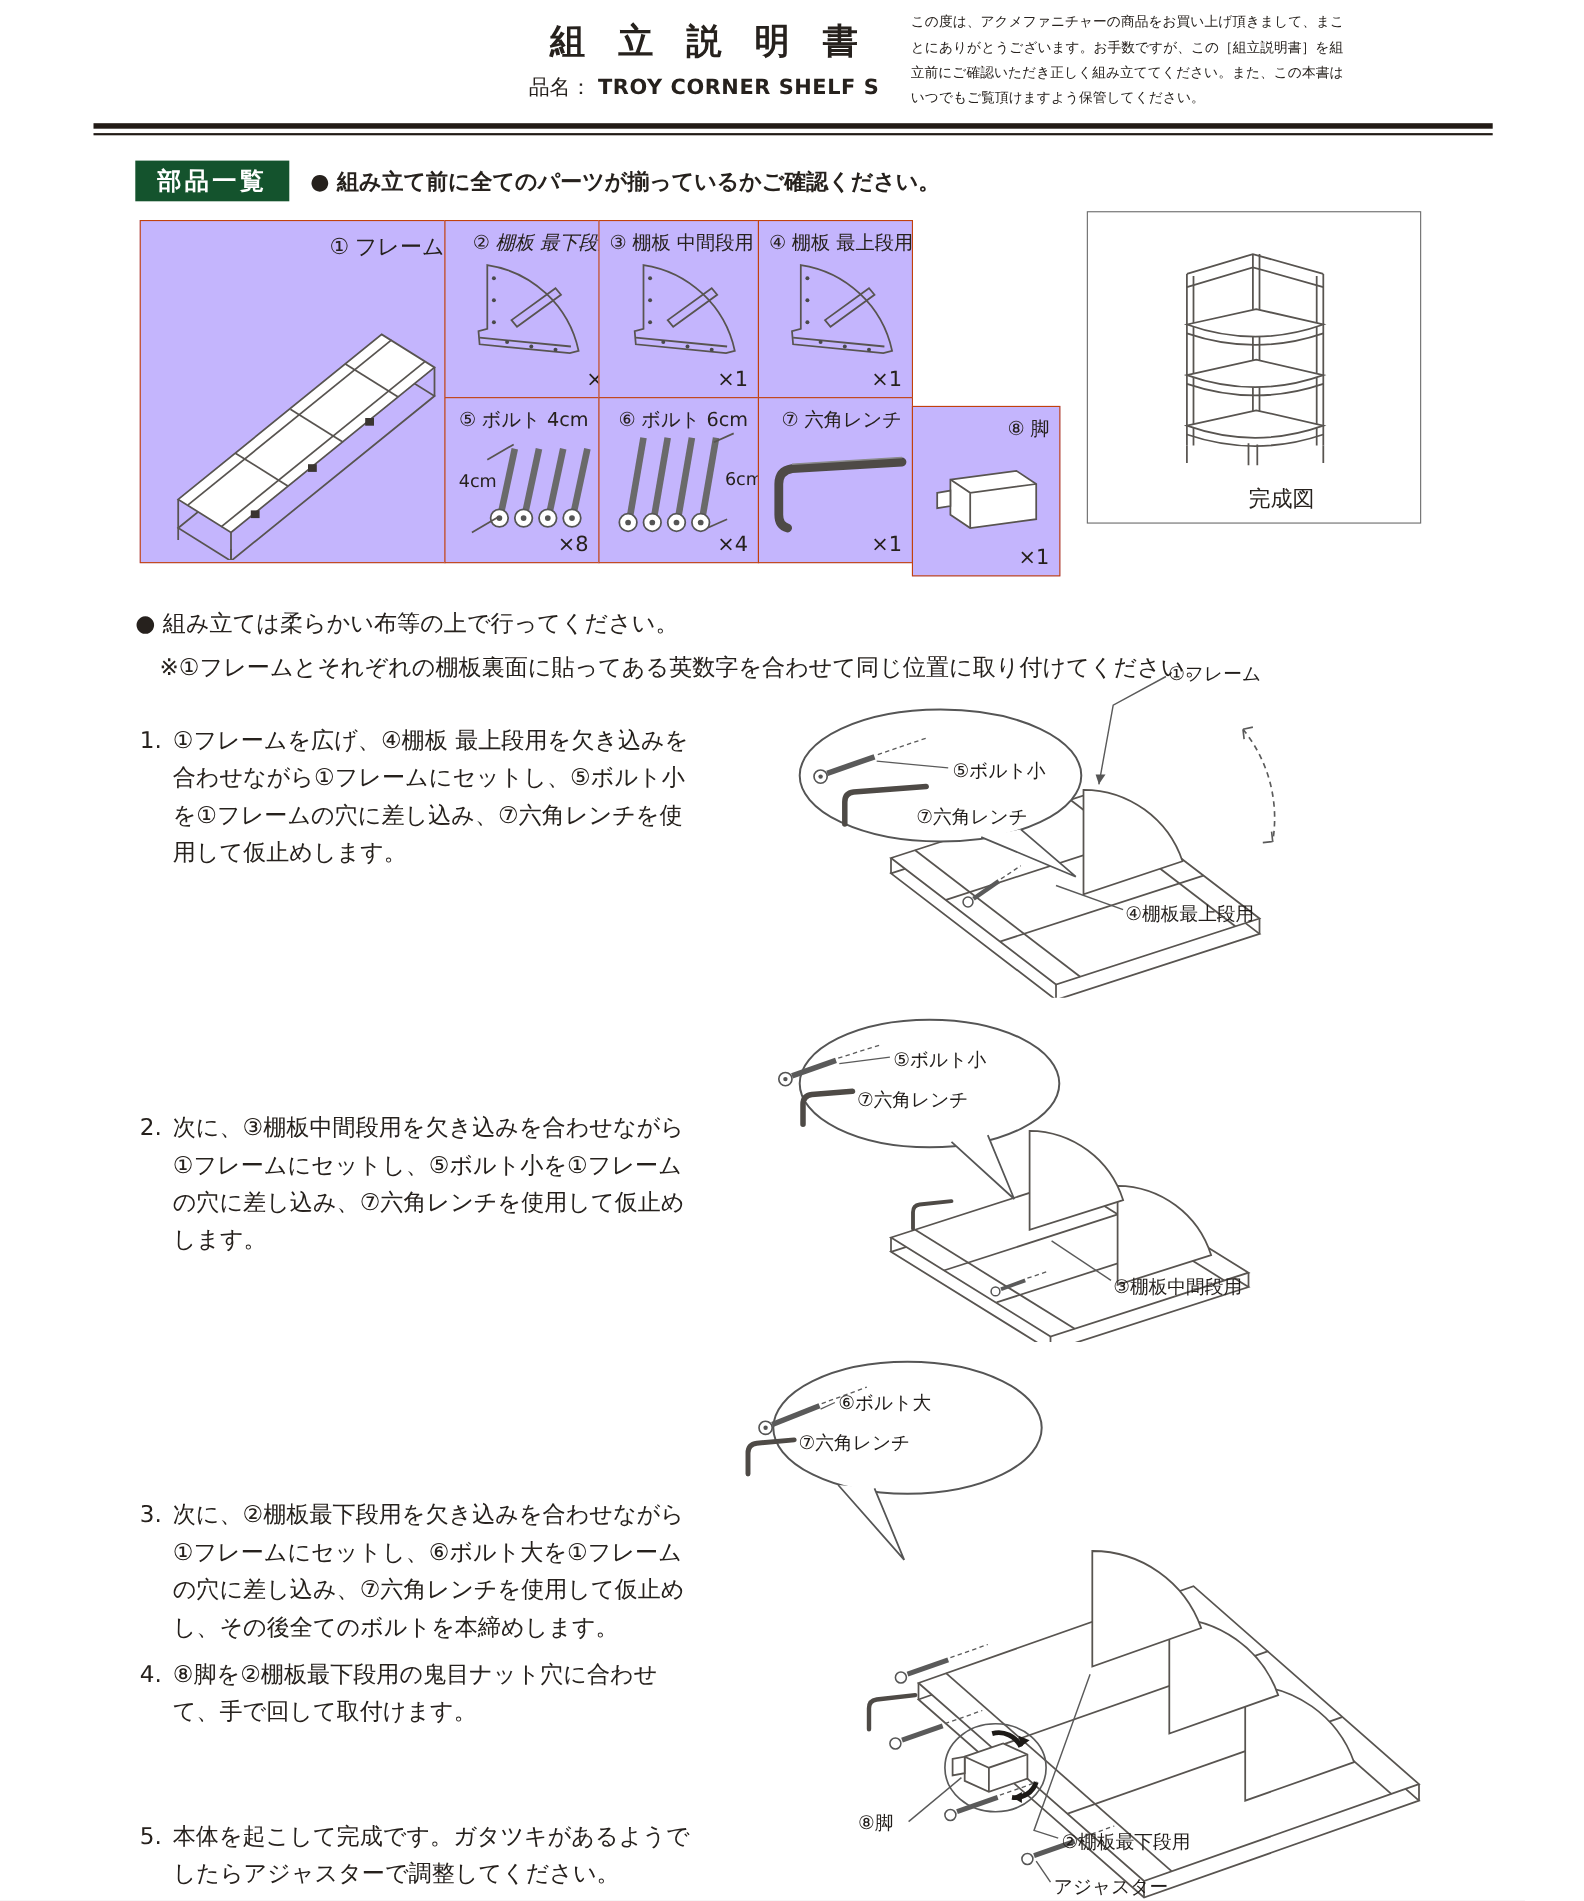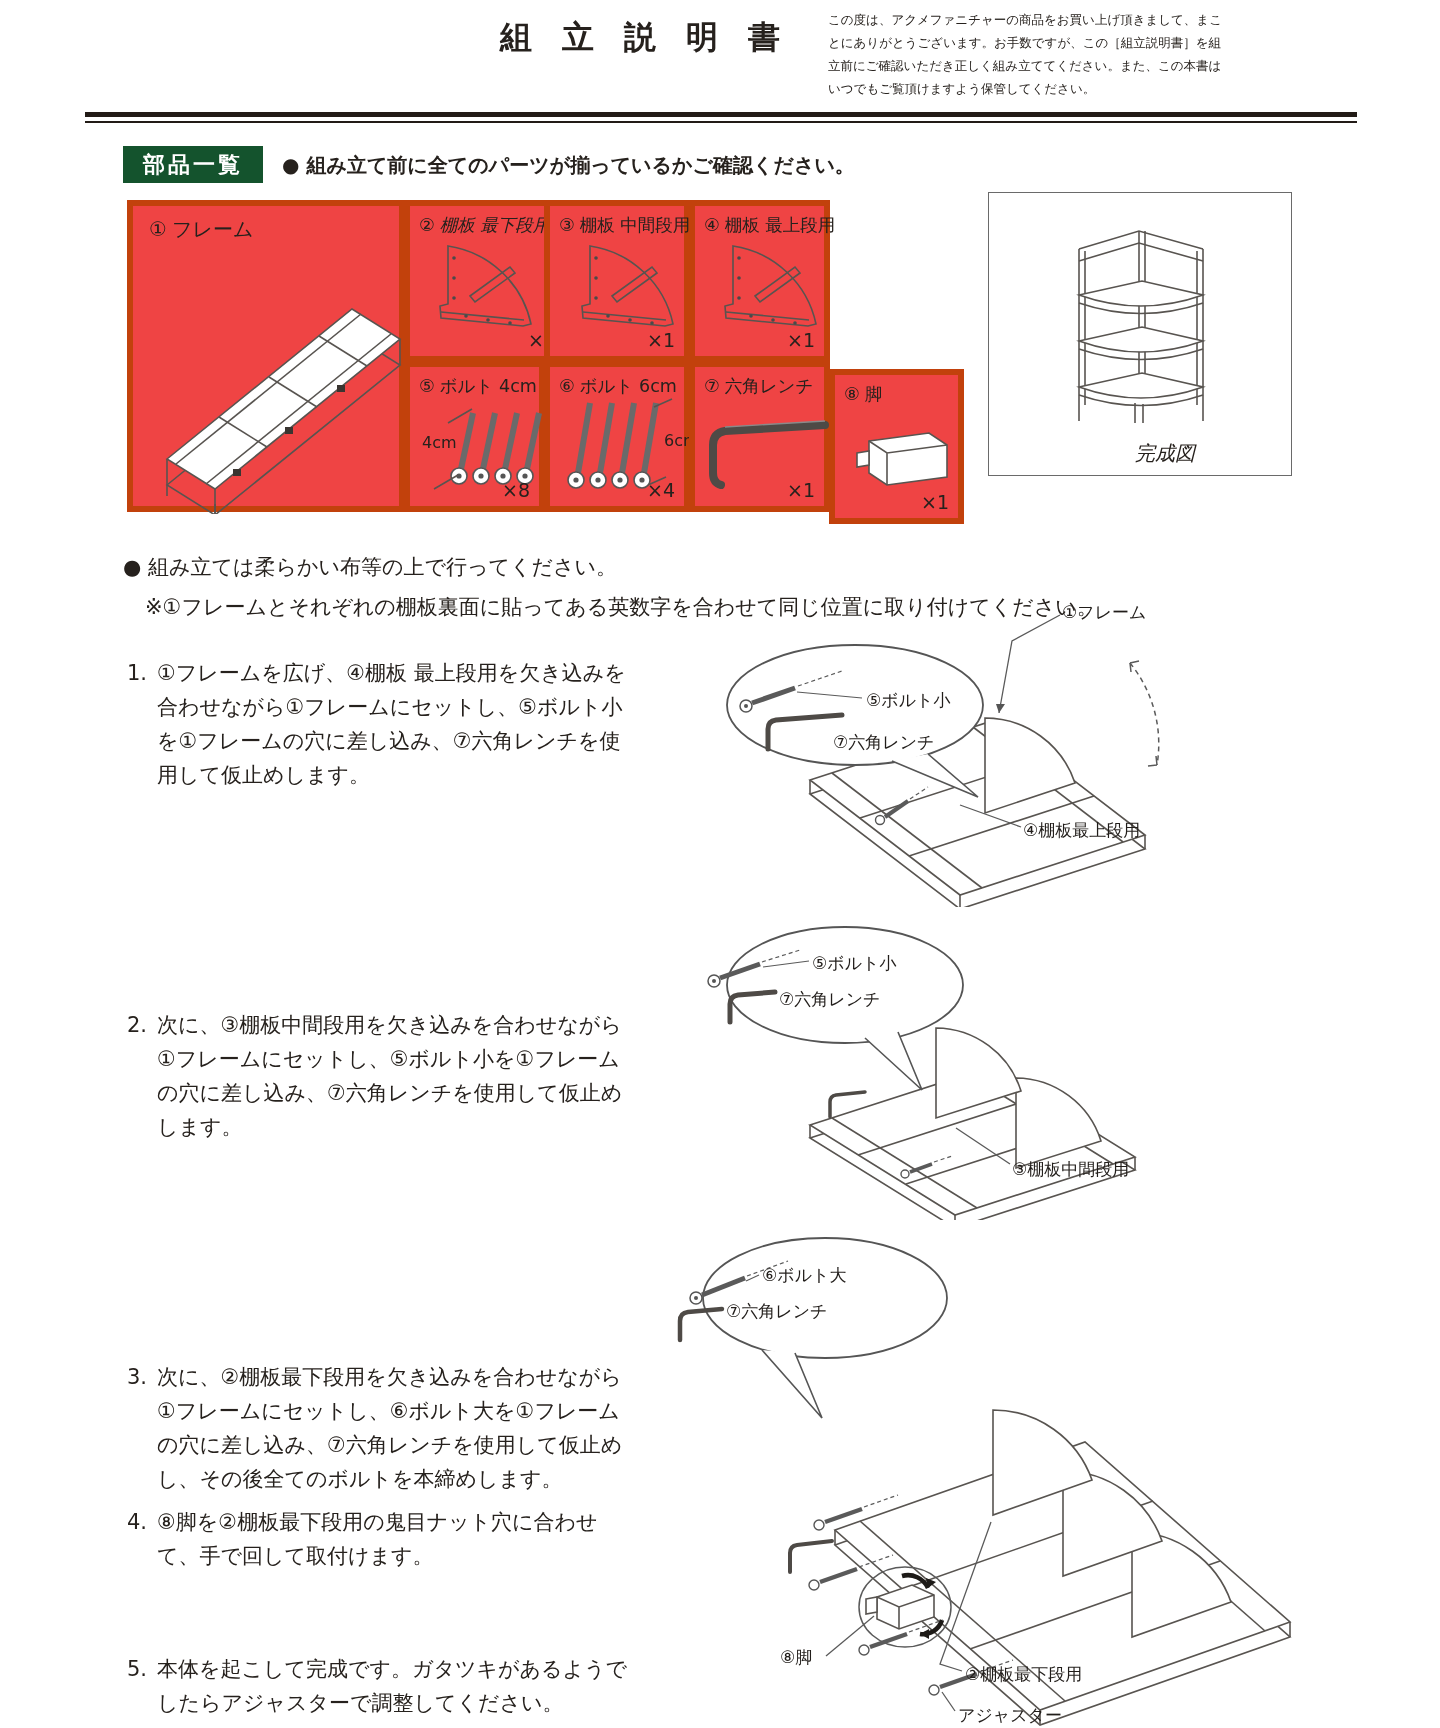--- a/index.html
+++ b/index.html
@@ -12,44 +12,47 @@
   .manual-title{position:absolute;left:420px;top:16px;width:440px;text-align:center;
         font-size:32px;font-weight:600;letter-spacing:30px;text-indent:30px;color:#26211d;}
   .product-line{position:absolute;left:420px;top:66px;width:440px;text-align:center;
         font-size:19px;color:#26211d;}
   .product-line .pn{font-weight:600;margin-left:6px;letter-spacing:0.5px;}
   .notice{position:absolute;left:828px;top:8px;width:402px;font-size:12.5px;line-height:1.85;color:#26211d;}
   .section-label{position:absolute;left:123px;top:146px;width:140px;height:37px;background:#14532d;
         color:#fff;font-size:22px;font-weight:bold;display:flex;align-items:center;justify-content:center;
         letter-spacing:3px;}
   .check-note{position:absolute;left:282px;top:152px;font-size:20px;color:#26211d;font-weight:bold;}
-  .pcell{position:absolute;border:6px solid #c2410c;box-sizing:border-box;background:#ef4444;}
+  .pcell{position:absolute;border:1px solid #c2410c;box-sizing:border-box;background:#c4b5fd;text-align:right;}
   .cell-head{font-size:17.5px;padding:7px 9px 0 9px;color:#26211d;white-space:nowrap;}
   .cell-head.big{font-size:20px;padding:10px 0 0 16px;}
   .cell-head .nm{margin-left:5px;}
   .qty{position:absolute;right:9px;bottom:5px;font-size:19px;color:#26211d;}
   .dim{position:absolute;font-size:16px;color:#26211d;}
-  .finished-box{position:absolute;left:988px;top:192px;width:304px;height:284px;border:1px solid #6a6a6a;box-sizing:border-box;font-style:italic;}
+  .finished-box{position:absolute;left:988px;top:192px;width:304px;height:284px;border:1px solid #6a6a6a;box-sizing:border-box;}
   .finished-label{position:absolute;right:96px;bottom:8px;font-size:20px;color:#26211d;}
   .note1{position:absolute;left:123px;top:553px;font-size:21px;color:#26211d;}
   .note2{position:absolute;left:145px;top:593px;font-size:21px;color:#26211d;}
   .step{position:absolute;display:flex;font-size:21px;line-height:34px;color:#26211d;}
   .step .no{flex:none;width:30px;}
   .step .tx{flex:1;}
   .diag{position:absolute;}
   .dlabel{position:absolute;font-size:17px;white-space:nowrap;color:#211d1a;}
   .lw{stroke:#585450;fill:none;stroke-width:1.6;}
 </style>
 </head>
 <body>
 
 <div class="page">
 
 
   <div class="manual-title">組立説明書</div>
+  <div class="product-line">
+    <span>品名：</span><span class="pn">TROY CORNER SHELF S</span>
+  </div>
   <div class="notice">この度は、アクメファニチャーの商品をお買い上げ頂きまして、まことにありがとうございます。お手数ですが、この［組立説明書］を組立前にご確認いただき正しく組み立ててください。また、この本書はいつでもご覧頂けますよう保管してください。</div>
   <div class="rule-thick"></div>
   <div class="rule-thin"></div>
 
   <div class="section-label">部品一覧</div>
   <div class="check-note">● 組み立て前に全てのパーツが揃っているかご確認ください。</div>
 
   <div class="pcell" style="left:127px;top:200px;width:278px;height:312px;">
     <div class="cell-head big">
       <span>①</span><span class="nm">フレーム</span>

